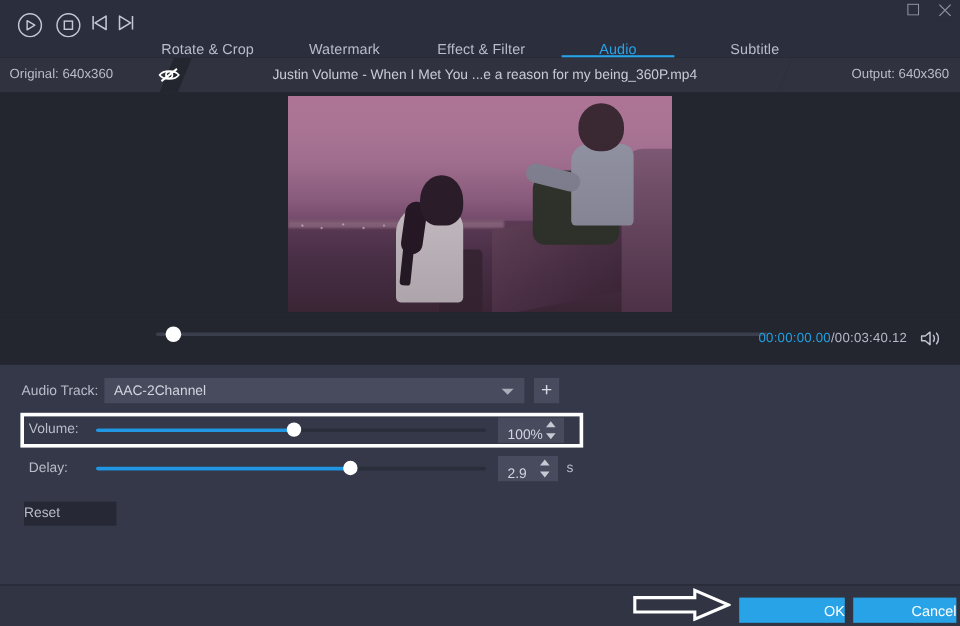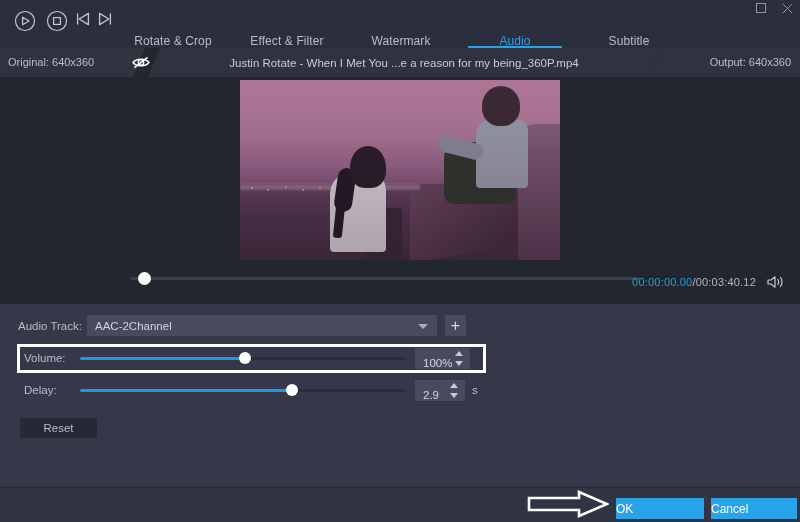--- a/index.html
+++ b/index.html
@@ -432,21 +432,21 @@
     color: #b9bdc9;
   }
 
   .reset-btn {
     position: absolute;
     left: 20px; top: 418px;
     width: 77px; height: 20px;
     background: #262935;
     display: flex;
     align-items: center;
-    justify-content: center;
+    justify-content: flex-start;
     font-size: 11.5px;
     color: #b9bdc9;
   }
 
   
   .bottombar {
     position: absolute;
     left: 0; top: 487px;
     width: 800px; height: 35px;
     background: #313443;
@@ -454,21 +454,21 @@
   }
   .btn-ok, .btn-cancel {
     position: absolute;
     top: 498px;
     height: 21px;
     background: #29a3e8;
     color: #ffffff;
     font-size: 12px;
     display: flex;
     align-items: center;
-    justify-content: flex-start;
+    justify-content: flex-end;
   }
   .btn-ok { left: 616px; width: 88px; }
   .btn-cancel { left: 711px; width: 86px; }
 
   .arrow-annot {
     position: absolute;
     left: 527px; top: 490px;
     width: 82px; height: 28px;
     pointer-events: none;
   }
@@ -488,45 +488,45 @@
       <path d="M0.8 0.8 L10.2 10.2 M10.2 0.8 L0.8 10.2" stroke="currentColor" stroke-width="1" fill="none"></path>
     </svg>
   </div>
 </div>
 
 <div class="tabbar">
   <div class="tab">
     <span>Rotate &amp; Crop</span>
   </div>
   <div class="tab">
+    <span>Watermark</span>
+  </div>
+  <div class="tab">
     <span>Effect &amp; Filter</span>
-  </div>
-  <div class="tab">
-    <span>Watermark</span>
   </div>
   <div class="tab active">
     <span>Audio</span>
   </div>
   <div class="tab">
     <span>Subtitle</span>
   </div>
 </div>
 
 <div class="infostrip">
   <div class="strip-left"></div>
   <div class="orig-label">Original: 640x360</div>
   <div class="eye-hidden">
     <svg width="20" height="17" viewBox="0 0 20 17">
       <path d="M2 8.5 C5 4.2, 15 4.2, 18 8.5 C15 12.8, 5 12.8, 2 8.5 Z" fill="none" stroke="currentColor" stroke-width="1.4"></path>
       <circle cx="10" cy="8.5" r="2.7" fill="none" stroke="currentColor" stroke-width="1.4"></circle>
       <path d="M3.5 13.6 L16.5 3.4" stroke="currentColor" stroke-width="1.6"></path>
     </svg>
   </div>
   <div class="strip-mid"></div>
-  <div class="filetitle">Justin Rotate - When I Met You ...e a reason for my being_360P.mp4</div>
+  <div class="filetitle">Justin Volume - When I Met You ...e a reason for my being_360P.mp4</div>
   <div class="strip-right"></div>
   <div class="out-label">Output: 640x360</div>
 </div>
 
 <div class="stage">
   <div class="video">
     <div class="vid-sky"></div>
     <div class="vid-ground"></div>
     <div class="vid-horizon"></div>
     <div class="vid-lights"></div>

